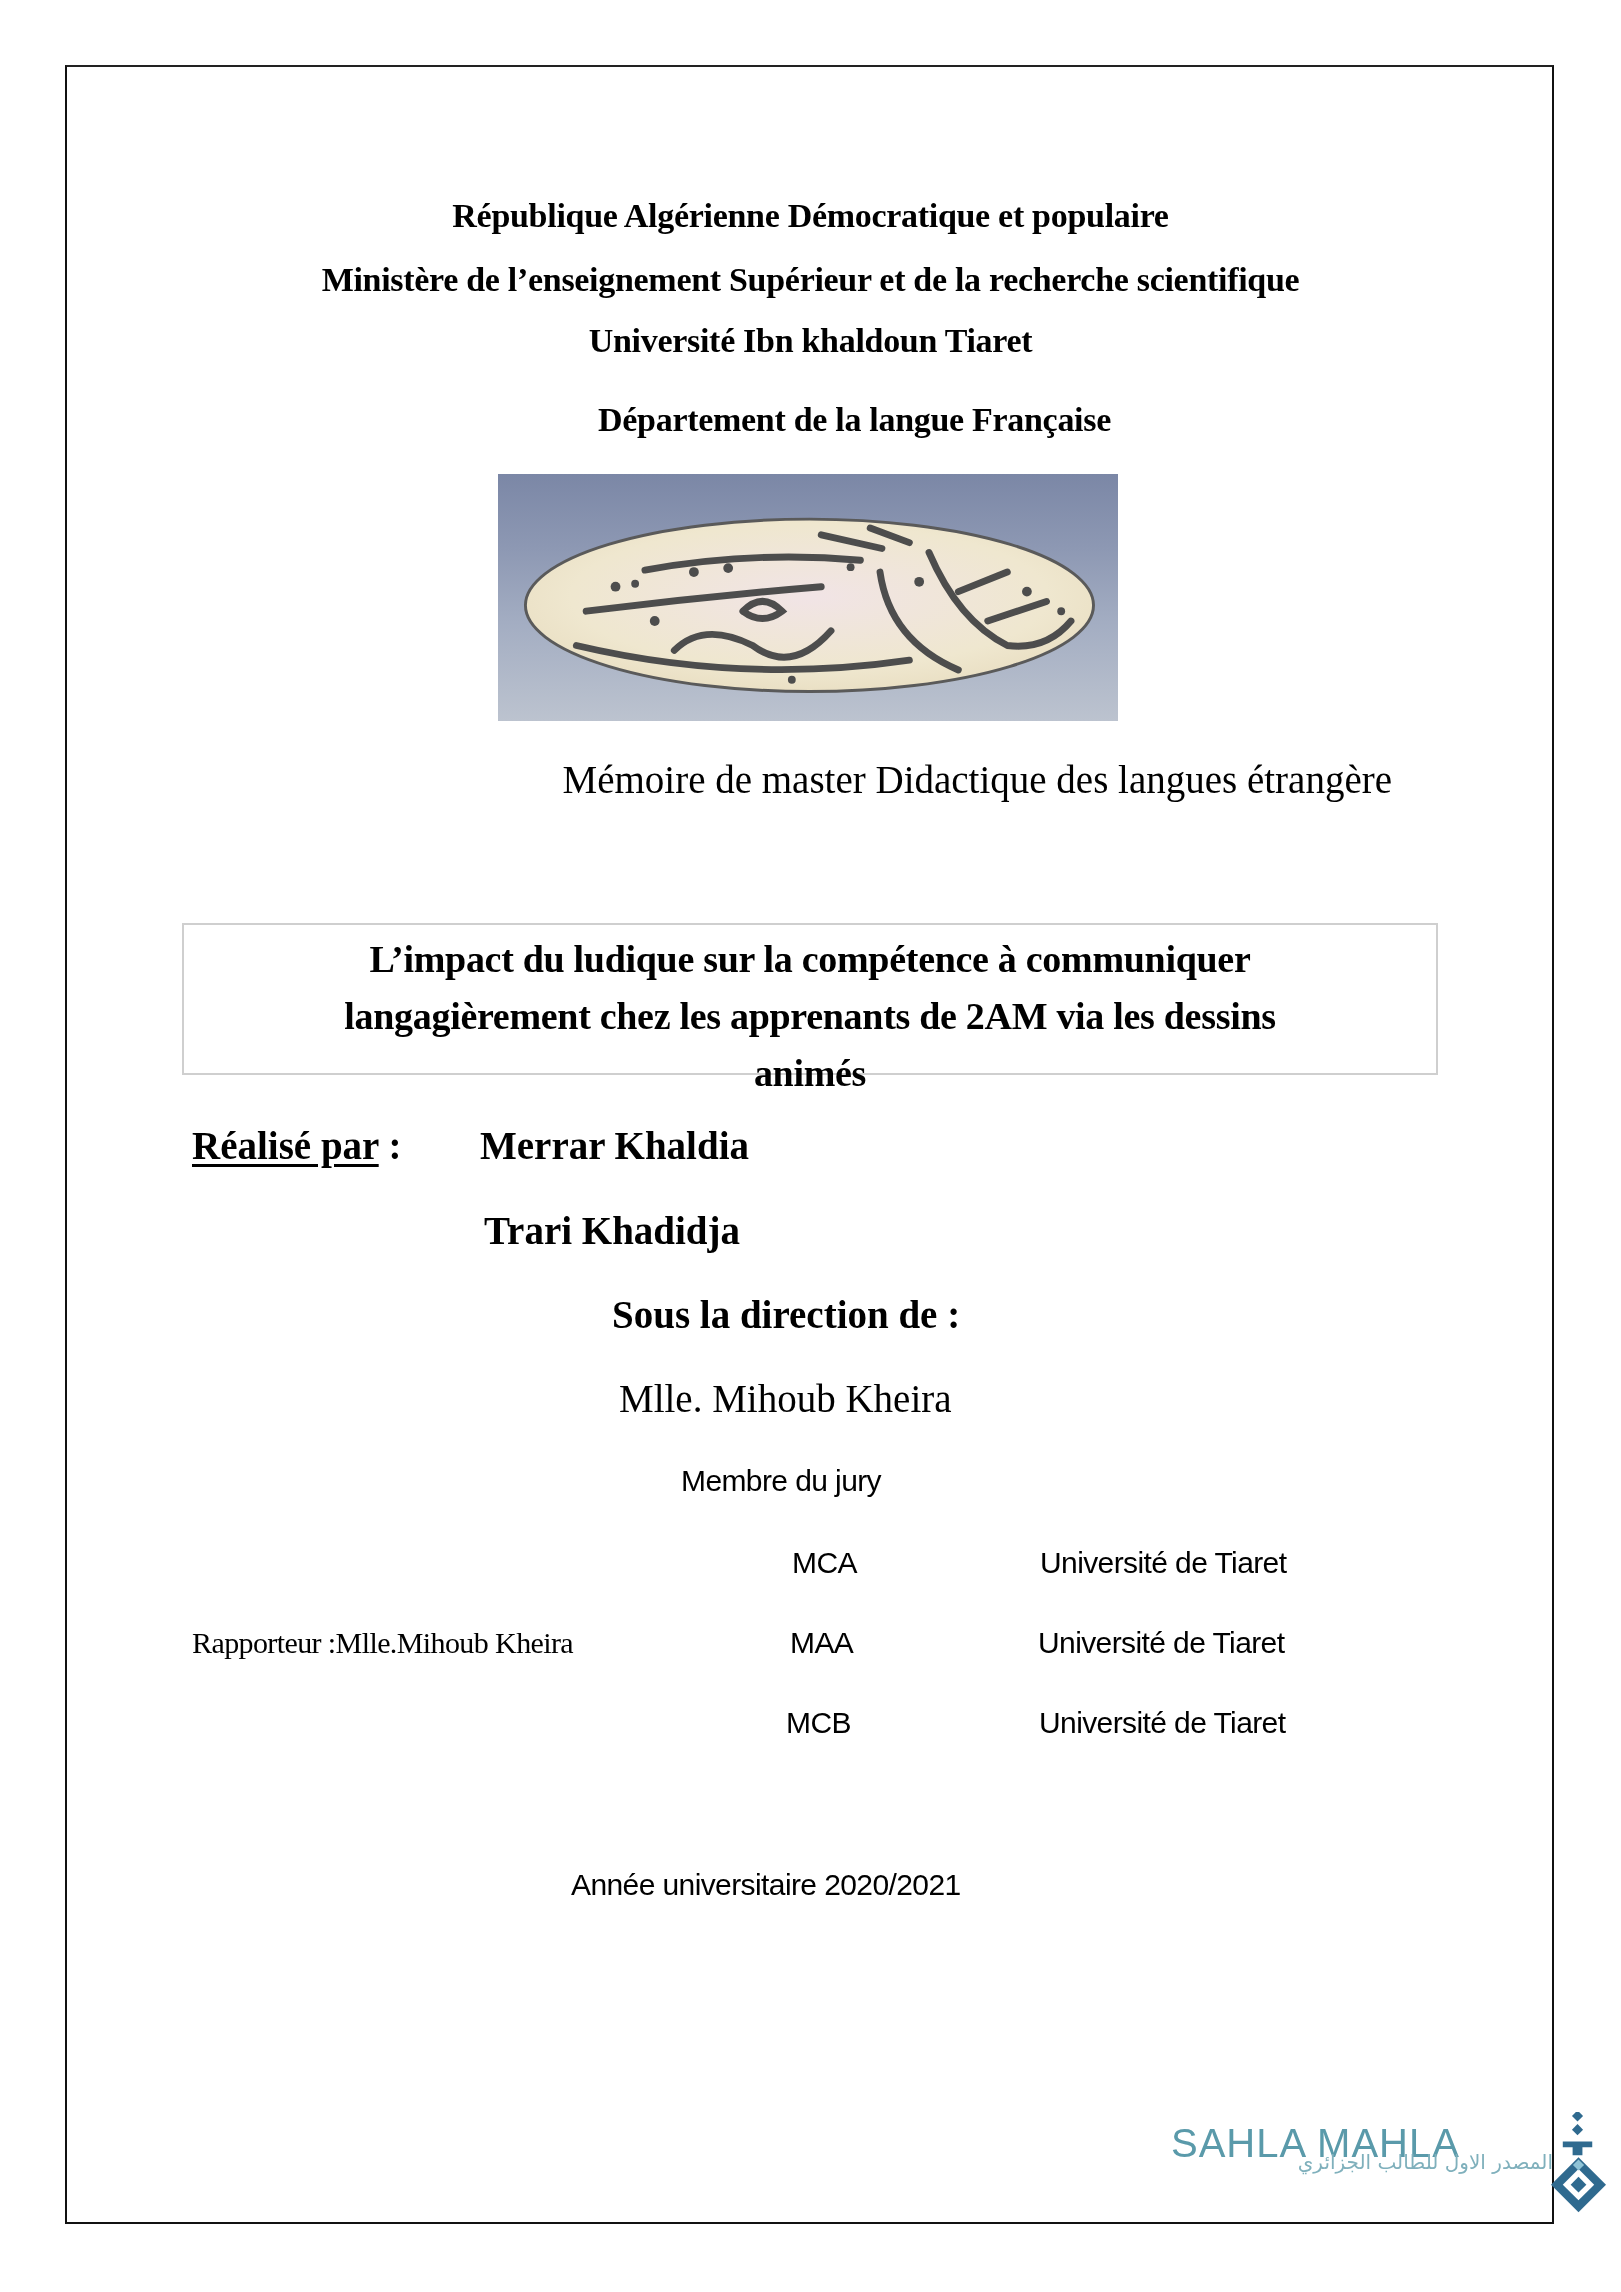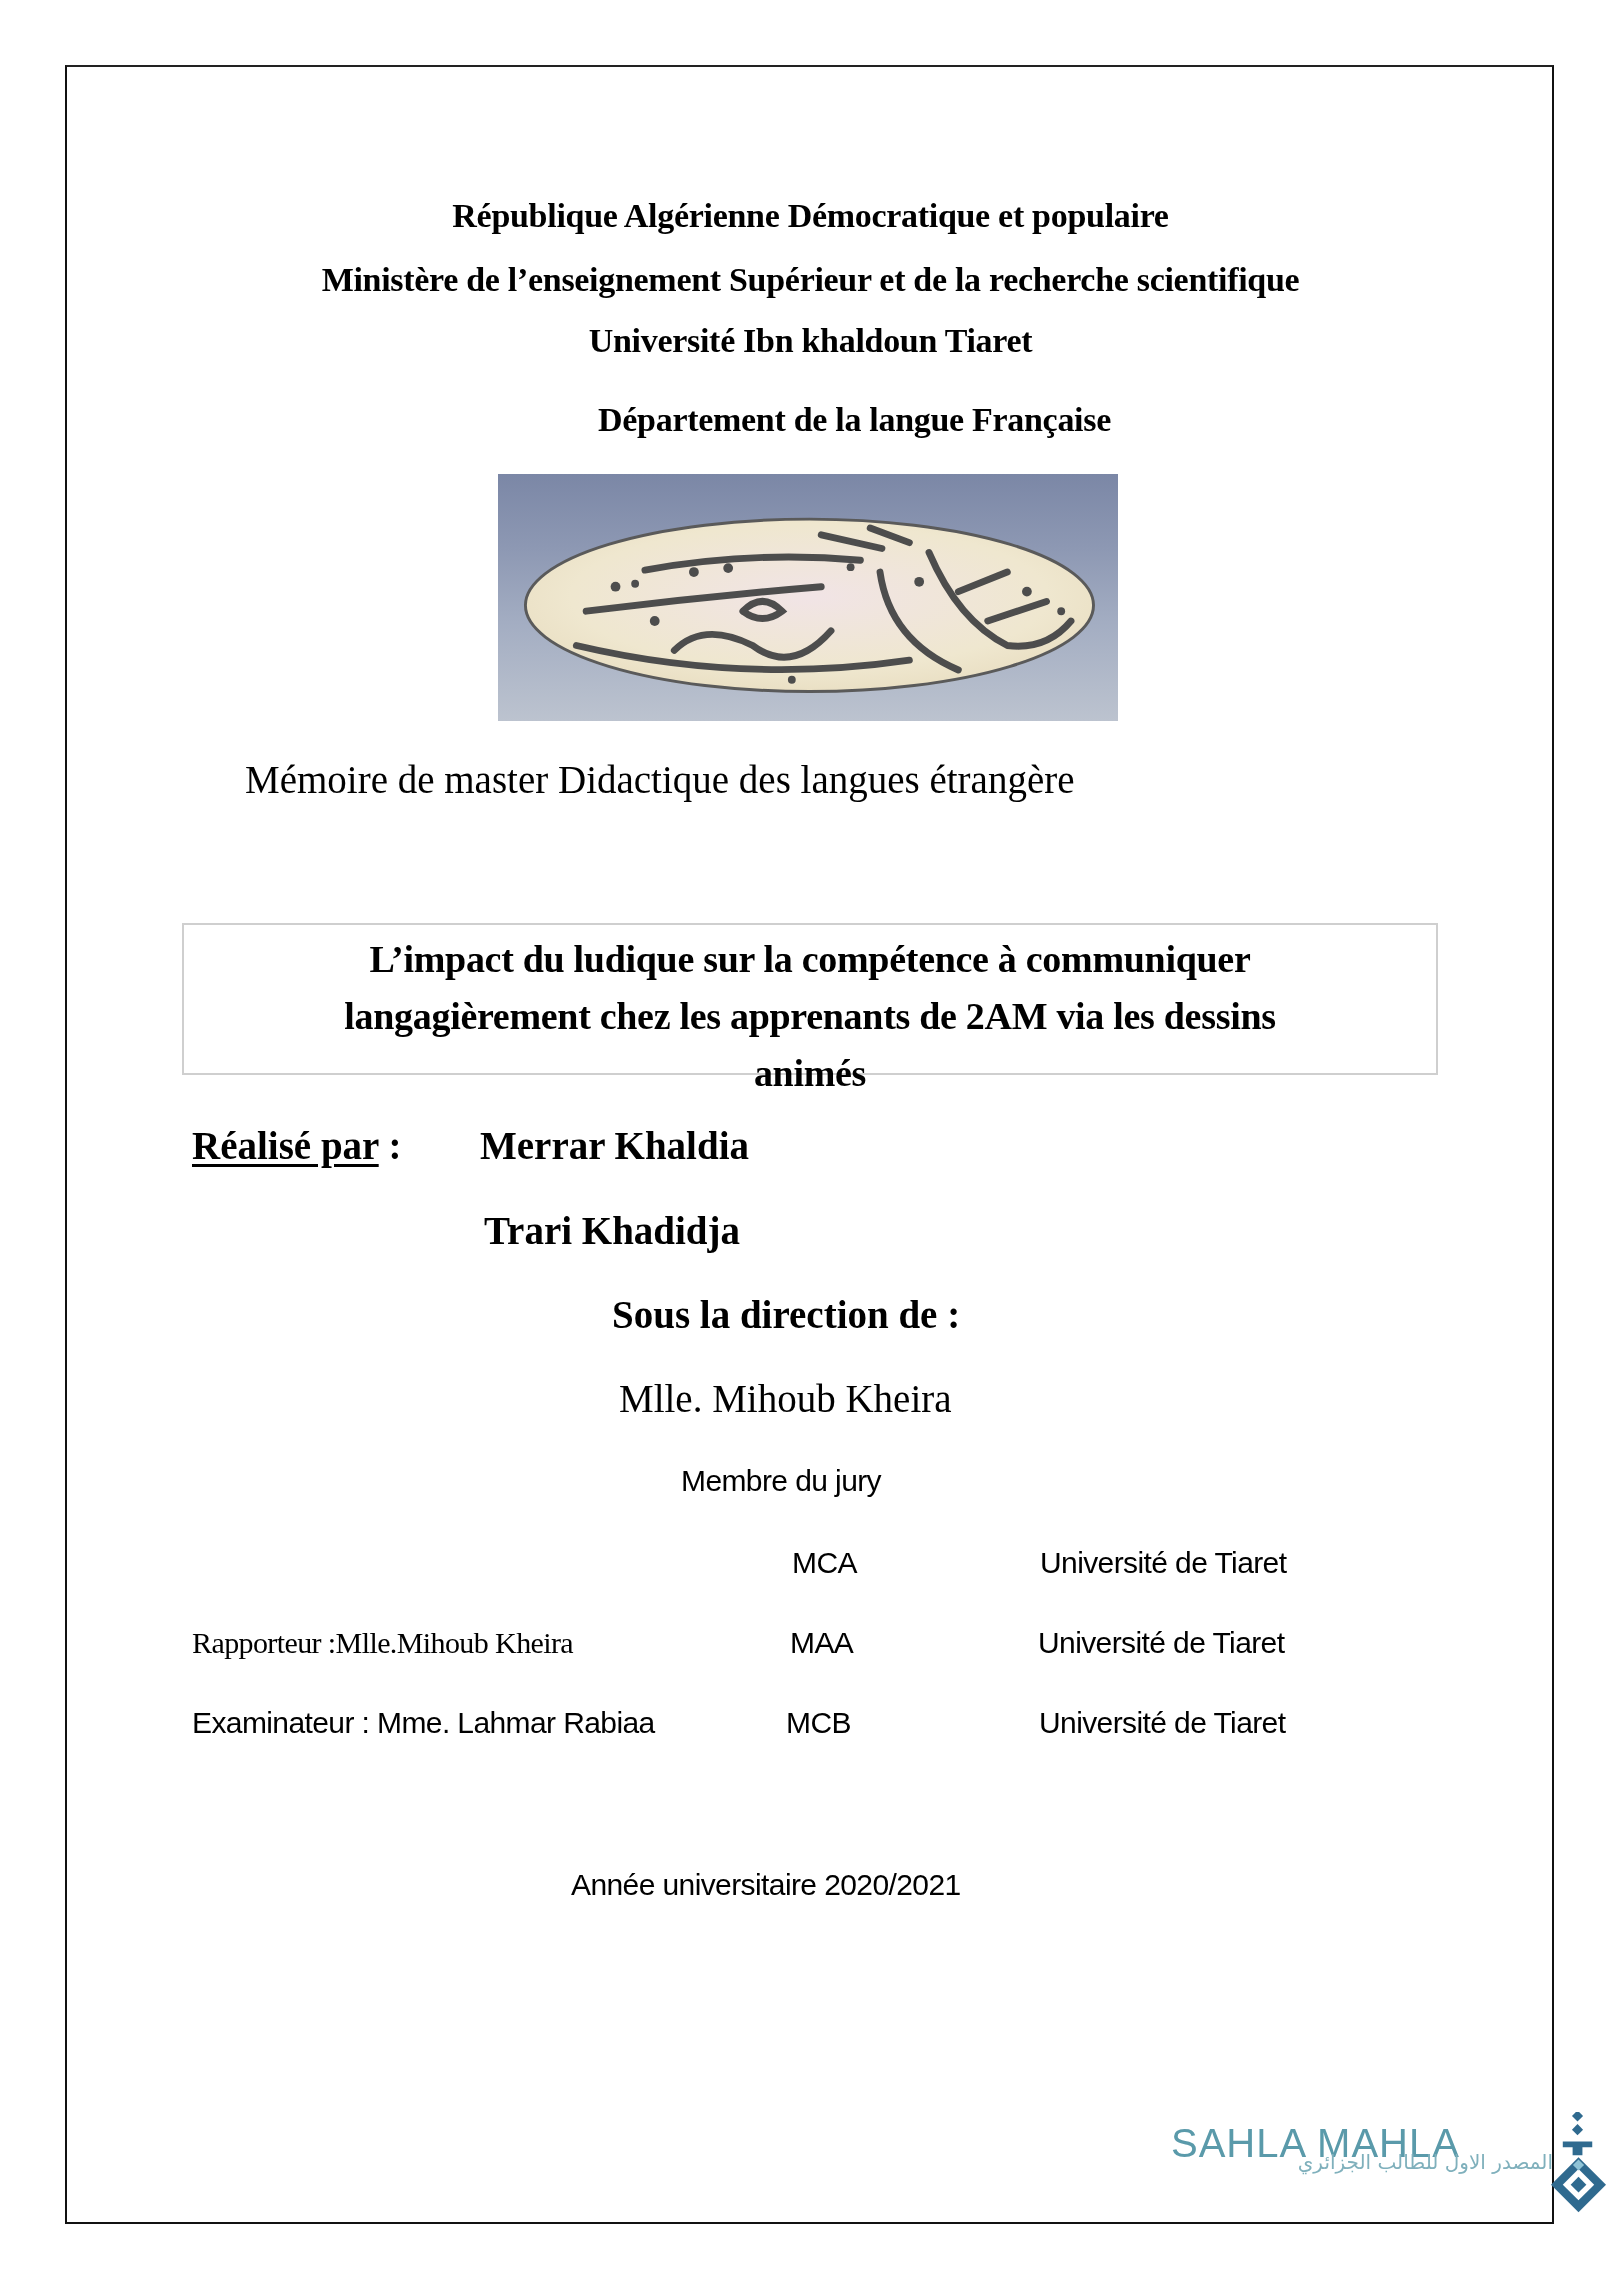--- a/index.html
+++ b/index.html
@@ -4,21 +4,21 @@
 <style>
   html, body { margin: 0; padding: 0; background: #ffffff; }
   body { width: 1621px; height: 2293px; position: relative; overflow: hidden; font-family: "Liberation Serif", serif; color: #000; }
   .page-frame { position: absolute; left: 65px; top: 65px; width: 1489px; height: 2159px; border: 2px solid #111; border-top-color:#222; box-sizing: border-box; }
   .abs { position: absolute; }
   .center { left: 0; width: 1621px; text-align: center; }
   .hdr { font-family: "Liberation Serif", serif; font-weight: bold; font-size: 34px; line-height: 39px; letter-spacing: -0.3px; }
   .logo { left: 498px; top: 474px; width: 620px; height: 247px; overflow: hidden;
           background: linear-gradient(180deg, #7b87a6 0%, #8d98b3 30%, #a3adc2 60%, #bcc3cf 100%); }
   .logo svg { display:block; }
-  .subtitle { font-family: "Liberation Serif", serif; font-size: 39px; top: 757px; left: 245px; width: 1147px; text-align:left; }
+  .subtitle { font-family: "Liberation Serif", serif; font-size: 39px; top: 757px; left: 245px; width: 1147px; text-align:right; }
   .title-box { left: 182px; top: 923px; width: 1256px; height: 152px; border: 2px solid #cfcfcf; border-left-width: 2.9px; border-bottom-width: 2.9px; box-sizing: border-box; background:#fff; }
   .title-text { font-family: "Liberation Serif", serif; font-weight: bold; font-size: 38px; line-height: 57px; text-align: center; padding-top: 5.9px; letter-spacing: -0.3px; }
   .serif-bold-40 { font-family: "Liberation Serif", serif; font-weight: bold; font-size: 39px; line-height: 43px; }
   .u { text-decoration: underline; text-decoration-thickness: 2.9px; text-underline-offset: 4.9px; }
   .serif-40 { font-family: "Liberation Serif", serif; font-size: 39px; line-height: 43px; }
   .sans { font-family: "Liberation Sans", sans-serif; font-size: 30px; line-height: 35px; letter-spacing: -0.6px; }
   .jury-row { position: absolute; left: 192px; width: 1274px; height: 39px; }
   .jury-row span { position: absolute; top: 0; white-space: nowrap; }
   .brand { left: 1171px; top: 2122px; width: 392px; height: 78px; }
   .brand-name { position:absolute; left: 0; top: 0; font-family: "Liberation Sans", sans-serif; font-size: 40px; letter-spacing: 1px; color: #5a9aaa; line-height: 43px; }
@@ -95,21 +95,20 @@
 <div class="jury-row sans" style="top:1545px;">
   <span style="left:600px;">MCA</span>
   <span style="left:848px;">Université de Tiaret</span>
 </div>
 <div class="jury-row sans" style="top:1625px;">
   <span style="left:0;font-family:Liberation Serif, serif;">Rapporteur :Mlle.Mihoub Kheira</span>
   <span style="left:598px;">MAA</span>
   <span style="left:846px;">Université de Tiaret</span>
 </div>
 <div class="jury-row sans" style="top:1705px;">
-  <span style="left:0;">Examinateur : Mme. Lahmar Rabiaa</span>
   <span style="left:594px;">MCB</span>
   <span style="left:847px;">Université de Tiaret</span>
 </div>
 
 <div class="abs sans" style="left:571px; top:1867px;">Année universitaire 2020/2021</div>
 
 <div class="abs brand">
   <div class="brand-name">SAHLA MAHLA</div>
   <div class="brand-ar">المصدر الاول للطالب الجزائري</div>
 </div>

